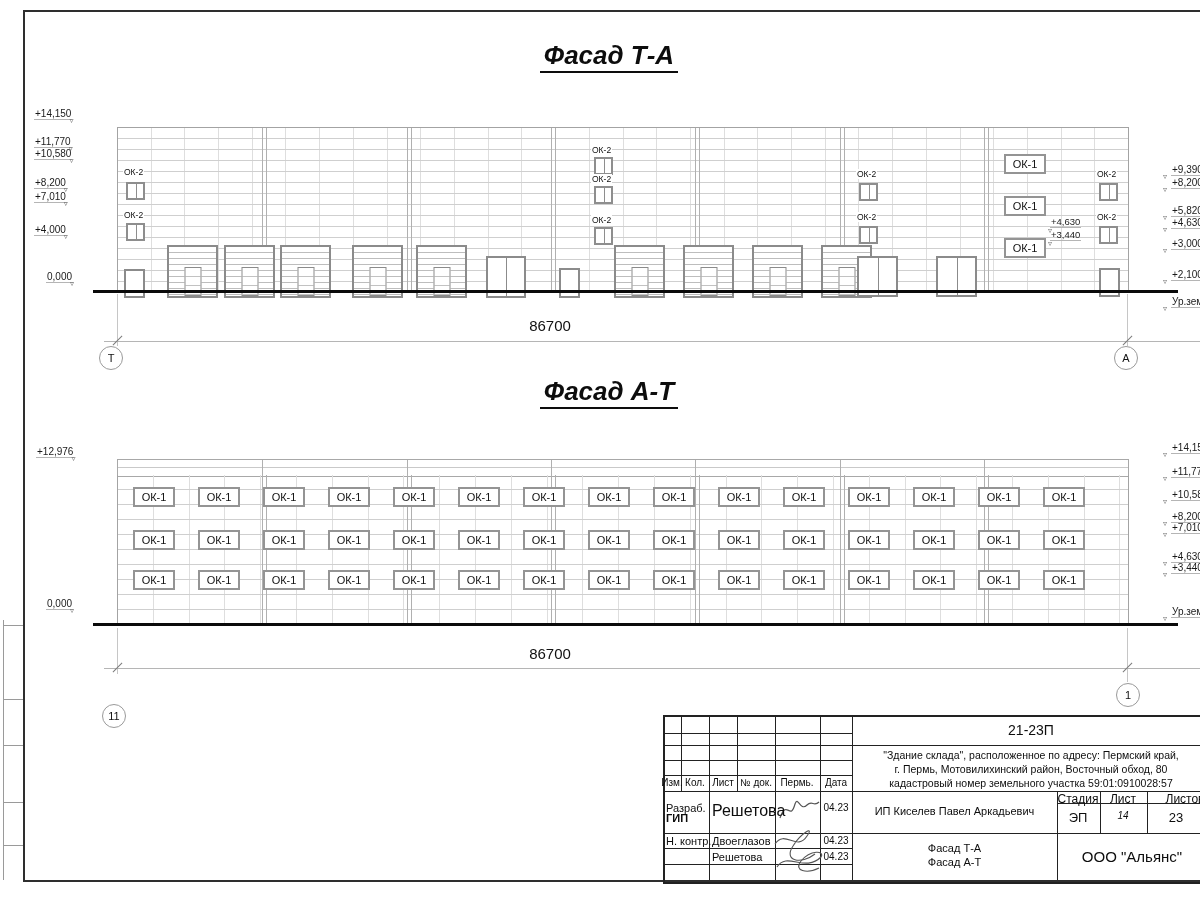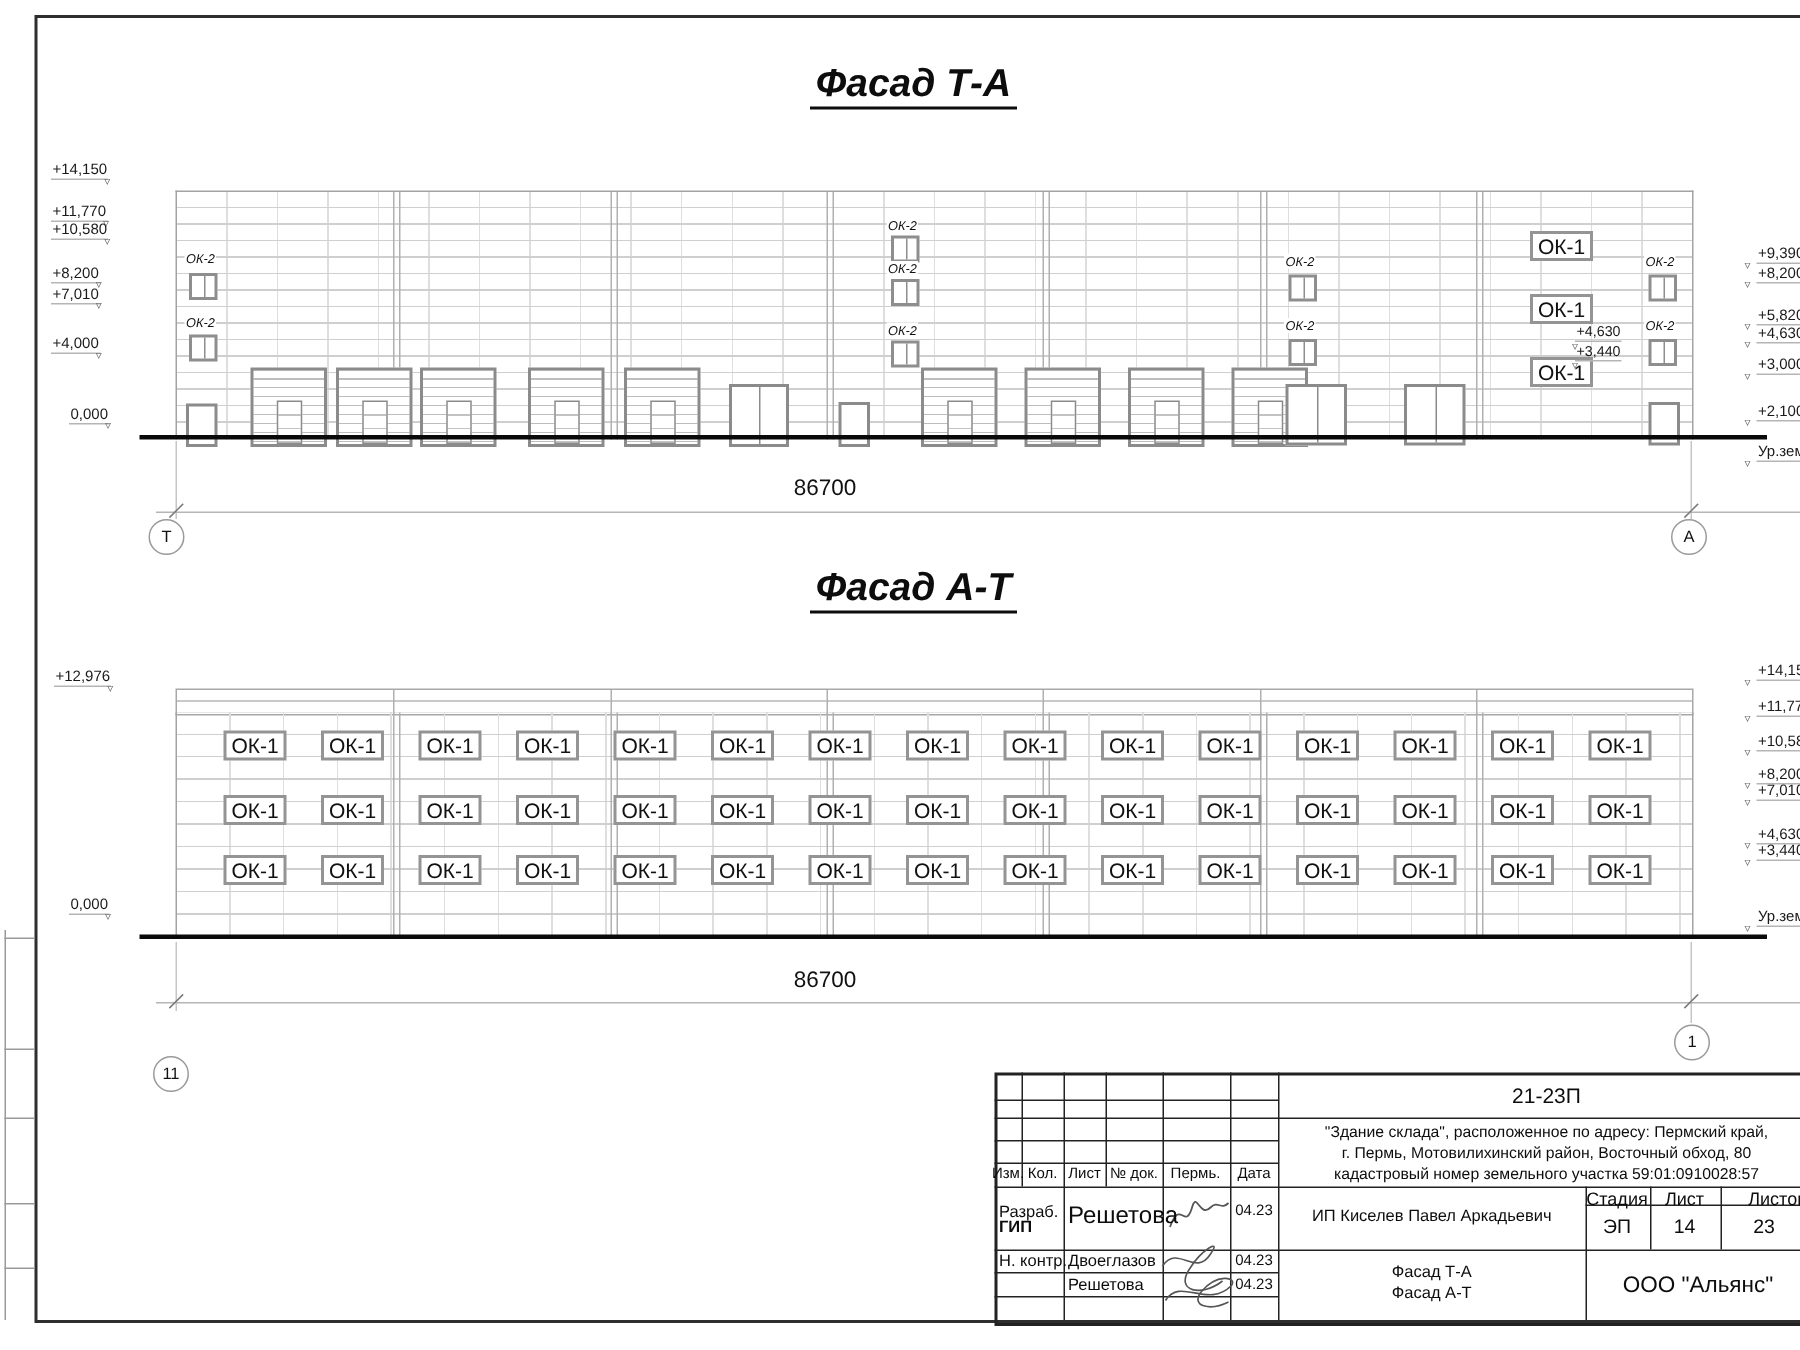--- a/index.html
+++ b/index.html
@@ -24,23 +24,23 @@
   
   .gate{position:absolute;width:47px;height:49px;border:2px solid #8b8b8b;background-color:#fff;
         background-image:repeating-linear-gradient(to bottom,transparent 0 5px,#bdbdbd 5px 6px);}
   .wicket{position:absolute;left:50%;transform:translateX(-50%);bottom:0;width:15px;height:27px;
         border:1px solid #8b8b8b;background-color:#fff;
         background-image:repeating-linear-gradient(to bottom,transparent 0 8px,#c2c2c2 8px 9px);}
   .door{position:absolute;border:2px solid #8b8b8b;background:#fff;}
   .door.dbl:after{content:"";position:absolute;left:50%;top:0;bottom:0;width:1px;background:#8b8b8b;}
   .ok2{position:absolute;width:15px;height:14px;border:2px solid #8e8e8e;background:#fff;}
   .ok2:after{content:"";position:absolute;left:50%;top:0;bottom:0;width:1px;background:#8e8e8e;}
-  .oklbl{position:absolute;font-size:8.5px;white-space:nowrap;background:#fff;padding:0 1px;color:#111;font-style:italic;}
+  .oklbl{position:absolute;font-size:8.5px;white-space:nowrap;background:#fff;padding:0 1px;color:#111;}
   .ok1box{position:absolute;width:38px;height:16px;border:2px solid #949494;background:#fff;
-        display:flex;align-items:center;justify-content:center;font-size:14px;color:#111;margin-left:16px;}
+        display:flex;align-items:center;justify-content:center;font-size:11px;color:#111;}
   
   .lvl{position:absolute;font-size:10px;white-space:nowrap;}
   .lvl .t{border-bottom:1px solid #b5b5b5;padding:0 1px 0 1px;}
   .lvl .tick{position:absolute;top:8px;font-size:8px;color:#707070;}
   .lvl.l .tick{right:-1px;}
   .lvl.r .tick{left:-8px;}
   .ann{font-size:9.5px;}
   .dimline{position:absolute;height:1px;background:#b5b5b5;}
   .extline{position:absolute;width:1px;background:#c6c6c6;}
   .slash{position:absolute;width:13px;height:1px;background:#7a7a7a;transform:rotate(-45deg);}
@@ -300,14 +300,14 @@
 <div class="tbl" style="left: 666px; top: 835px; font-size: 11px;">Н. контр.</div>
 <div class="tbl" style="left: 712px; top: 835px; font-size: 11px;">Двоеглазов</div>
 <div class="tbc" style="left: 818px; top: 835px; width: 36px; font-size: 10px;">04.23</div>
 <div class="tbl" style="left: 666px; top: 812px; font-size: 11px; font-weight: bold;">ГИП</div>
 <div class="tbl" style="left: 712px; top: 851px; font-size: 11px;">Решетова</div>
 <div class="tbc" style="left: 818px; top: 851px; width: 36px; font-size: 10px;">04.23</div>
 <div class="tbc" style="left: 1048px; top: 792px; width: 60px; font-size: 12px;">Стадия</div>
 <div class="tbc" style="left: 1093px; top: 792px; width: 60px; font-size: 12px;">Лист</div>
 <div class="tbc" style="left: 1155px; top: 792px; width: 60px; font-size: 12px;">Листов</div>
 <div class="tbc" style="left: 1048px; top: 810px; width: 60px; font-size: 13px;">ЭП</div>
-<div class="tbc" style="left: 1093px; top: 810px; width: 60px; font-size: 13px;">14</div>
+<div class="tbc" style="left: 1093px; top: 810px; width: 60px; font-size: 10px; font-style: italic;">14</div>
 <div class="tbc" style="left: 1146px; top: 810px; width: 60px; font-size: 13px;">23</div>
 
 </body></html>

